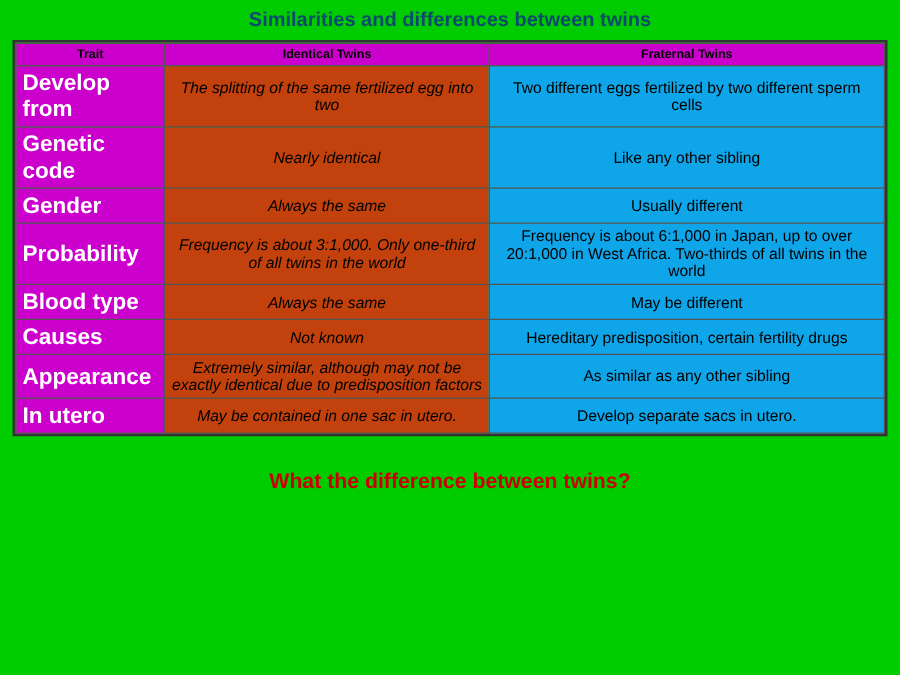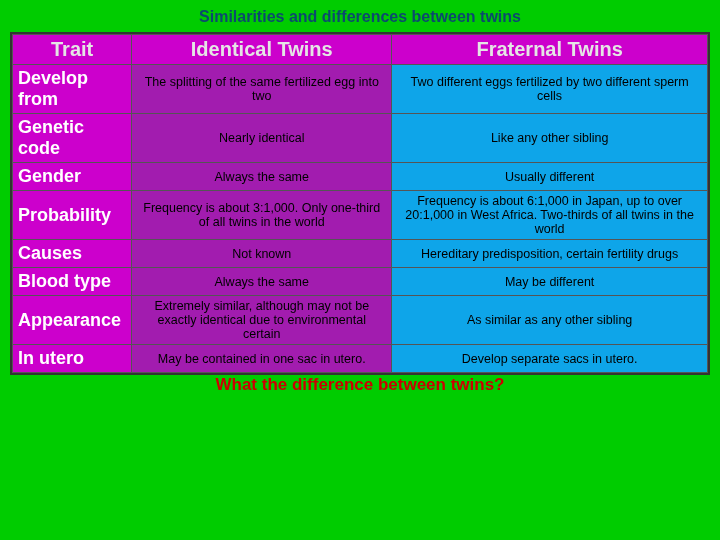--- a/index.html
+++ b/index.html
@@ -31,41 +31,42 @@
     }
     th, td {
       border: 1.5px solid #555;
       padding: 3px 5px;
       text-align: center;
       font-size: 12.5px;
       vertical-align: middle;
     }
     .header-row th {
       background-color: #cc00cc;
-      color: #e5e5e5;
-      font-size: 20px;
+      color: #000000;
+      font-size: 10px;
       font-weight: bold;
     }
     .trait-cell {
       background-color: #cc00cc;
       color: #fff;
       font-weight: bold;
       text-align: left;
       font-size: 18px;
     }
     .identical-cell {
-      background-color: #a21caf;
+      background-color: #c2410c;
       color: #000;
+      font-style: italic;
     }
     .fraternal-cell {
       background-color: #0ea5e9;
       color: #000;
     }
     .footer-text {
-      margin-top: 0;
+      margin-top: 26px;
       font-size: 17px;
       font-weight: bold;
       color: #cc0000;
       text-align: center;
     }
   </style>
 </head>
 <body>
 
 <div class="page-title">Similarities and differences between twins</div>
@@ -94,32 +95,32 @@
           <td class="trait-cell">Gender</td>
           <td class="identical-cell">Always the same</td>
           <td class="fraternal-cell">Usually different</td>
         </tr>
         <tr>
           <td class="trait-cell">Probability</td>
           <td class="identical-cell">Frequency is about 3:1,000. Only one-third of all twins in the world</td>
           <td class="fraternal-cell">Frequency is about 6:1,000 in Japan, up to over 20:1,000 in West Africa. Two-thirds of all twins in the world</td>
         </tr>
         <tr>
+          <td class="trait-cell">Blood type</td>
+          <td class="identical-cell">Always the same</td>
+          <td class="fraternal-cell">May be different</td>
+        </tr>
+        <tr>
           <td class="trait-cell">Causes</td>
           <td class="identical-cell">Not known</td>
           <td class="fraternal-cell">Hereditary predisposition, certain fertility drugs</td>
         </tr>
         <tr>
-          <td class="trait-cell">Blood type</td>
-          <td class="identical-cell">Always the same</td>
-          <td class="fraternal-cell">May be different</td>
-        </tr>
-        <tr>
           <td class="trait-cell">Appearance</td>
-          <td class="identical-cell">Extremely similar, although may not be exactly identical due to environmental certain</td>
+          <td class="identical-cell">Extremely similar, although may not be exactly identical due to predisposition factors</td>
           <td class="fraternal-cell">As similar as any other sibling</td>
         </tr>
         <tr>
           <td class="trait-cell">In utero</td>
           <td class="identical-cell">May be contained in one sac in utero.</td>
           <td class="fraternal-cell">Develop separate sacs in utero.</td>
         </tr>
       </tbody>
   </table>
 </div>

